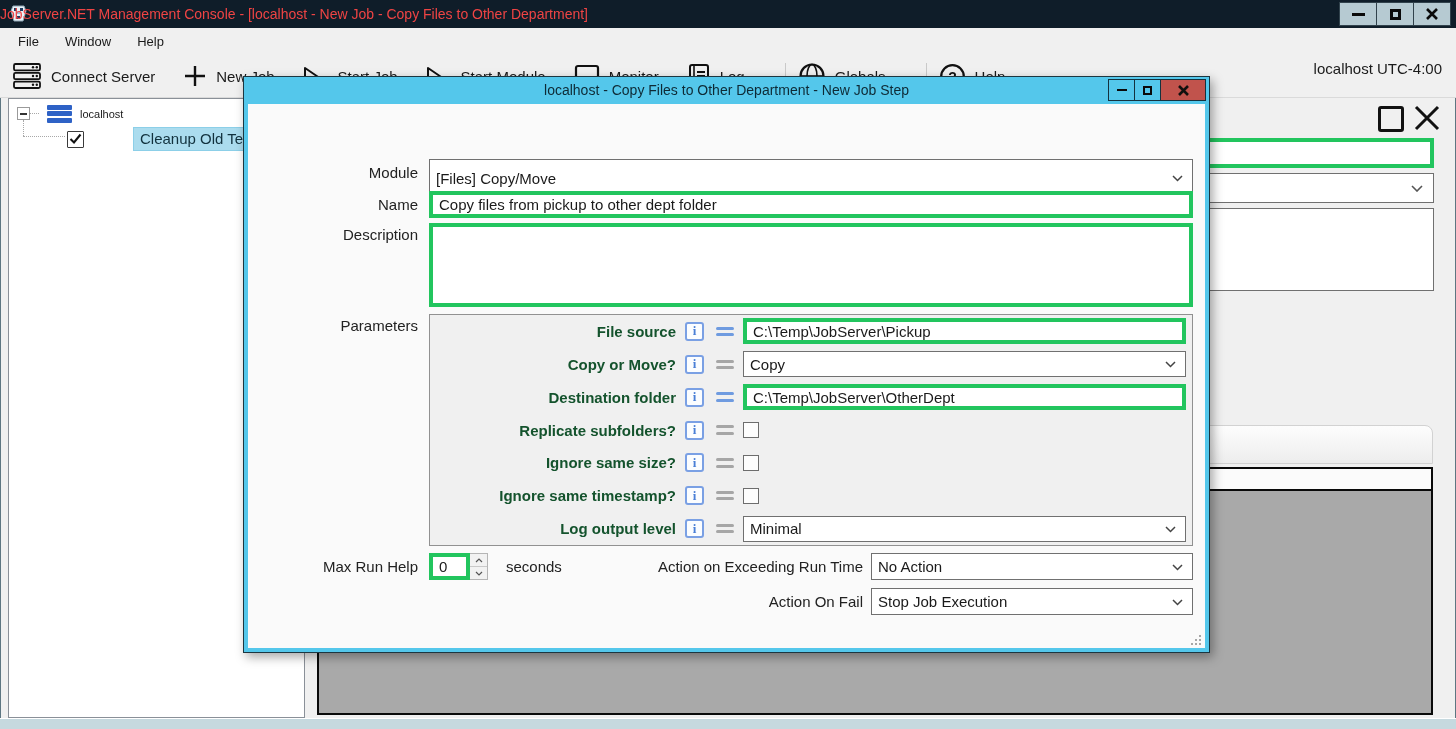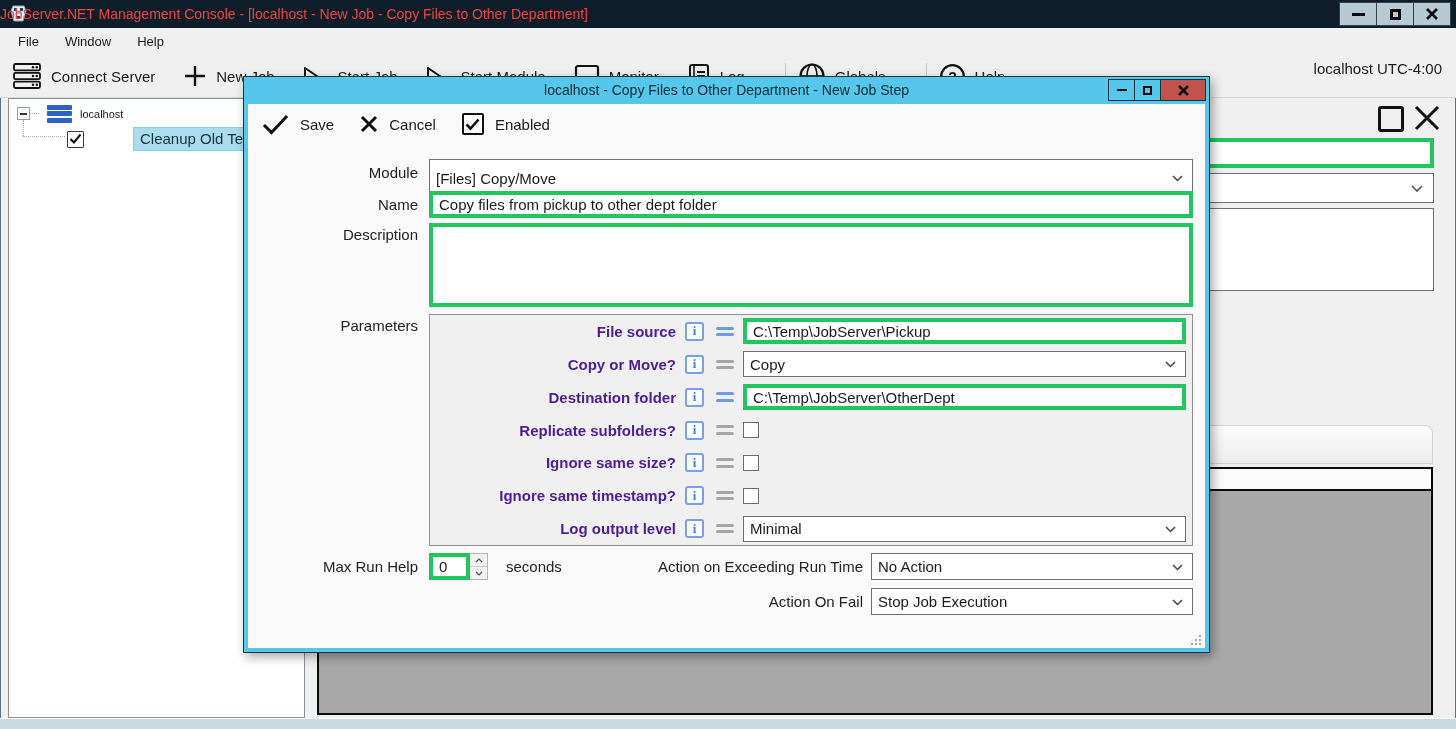--- a/index.html
+++ b/index.html
@@ -100,21 +100,21 @@
   .combo { background:#fff; border:1px solid #707070; display:flex; align-items:center;
     font-size:15px; color:#1a1a1a; padding:0 24px 0 6px; position:relative; }
   .combo .chev { position:absolute; right:9px; top:50%; margin-top:-3px; } 
 
   #module-combo { top:55px; height:38px; }
   #name-input  { top:87px; height:27px; }
   #desc-box    { top:119px; height:84px; resize:none; }
   #params-group { position:absolute; left:181px; top:210px; width:764px; height:232px;
     background:#f0f0f0; border:1px solid #919191; padding:3px 6px; display:flex; flex-direction:column; gap:6px; }
   .prow { display:flex; align-items:center; height:27px; }
-  .plabel { width:240px; text-align:right; font-size:15px; font-weight:bold; color:#4c1d95; }
+  .plabel { width:240px; text-align:right; font-size:15px; font-weight:bold; color:#14532d; }
   .info-icon { width:19px; height:19px; margin-left:9px; border:2px solid #7aa0e4; border-radius:3px;
     background:#fbfdff; display:flex; align-items:center; justify-content:center;
     font-family:"Liberation Serif",serif; font-weight:bold; font-size:13px; color:#4a7fd6; }
   .eq { display:flex; flex-direction:column; gap:3.5px; width:18px; margin:0 9px 0 12px; }
   .eq i { display:block; height:3px; border-radius:1.5px; }
   .eq.blue i { background:#6f9be0; }
   .eq.gray i { background:#a6a6a6; }
   .pctl { flex:1; height:26px; }
   .pcb { width:16px; height:16px; background:#fdfdfd; border:1px solid #6d6d6d; }
 
@@ -297,42 +297,20 @@
       <div class="dlg-btn close">
         <svg width="11" height="11" viewBox="0 0 11 11">
           <path d="M1 1 L10 10 M10 1 L1 10" stroke="#12100e" stroke-width="2.6"></path>
         </svg>
       </div>
     </div>
   </div>
 
   <div id="dlg-content">
 
-    <div class="action-bar">
-      <div class="action">
-        <svg width="27" height="21" viewBox="0 0 27 21">
-          <path d="M2 11 L9.5 18.5 L25 2" fill="none" stroke="#111" stroke-width="3.1"></path>
-        </svg>
-        <span>Save</span>
-      </div>
-      <div class="action">
-        <svg width="18" height="18" viewBox="0 0 18 18">
-          <path d="M2 2 L16 16 M16 2 L2 16" stroke="#111" stroke-width="3"></path>
-        </svg>
-        <span>Cancel</span>
-      </div>
-      <div class="action">
-        <span class="enabled-cb">
-          <svg width="15" height="13" viewBox="0 0 15 13">
-            <path d="M1.5 6.5 L5.5 10.5 L13.5 1.5" fill="none" stroke="#111" stroke-width="2.6"></path>
-          </svg>
-        </span>
-        <span>Enabled</span>
-      </div>
-    </div>
 
     <div class="frm-label" style="top:55px; line-height:27px;padding-left:34px;">Module</div>
     <div class="ctl combo" id="module-combo">
       <span>[Files] Copy/Move</span>
       <svg class="chev" width="11" height="7" viewBox="0 0 11 7">
         <path d="M1 1 L5.5 5.5 L10 1" fill="none" stroke="#444" stroke-width="1.5"></path>
       </svg>
     </div>
 
     <div class="frm-label" style="top:87px; line-height:27px;">Name</div>

